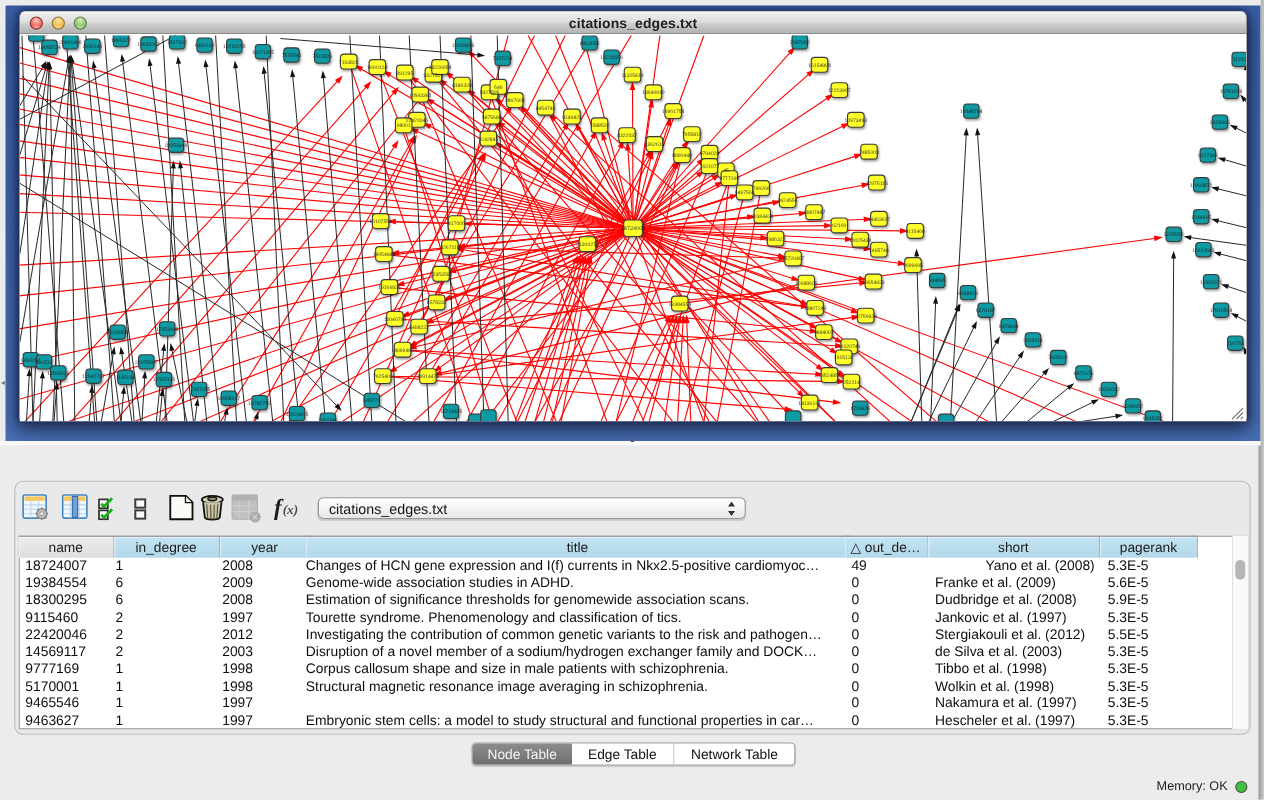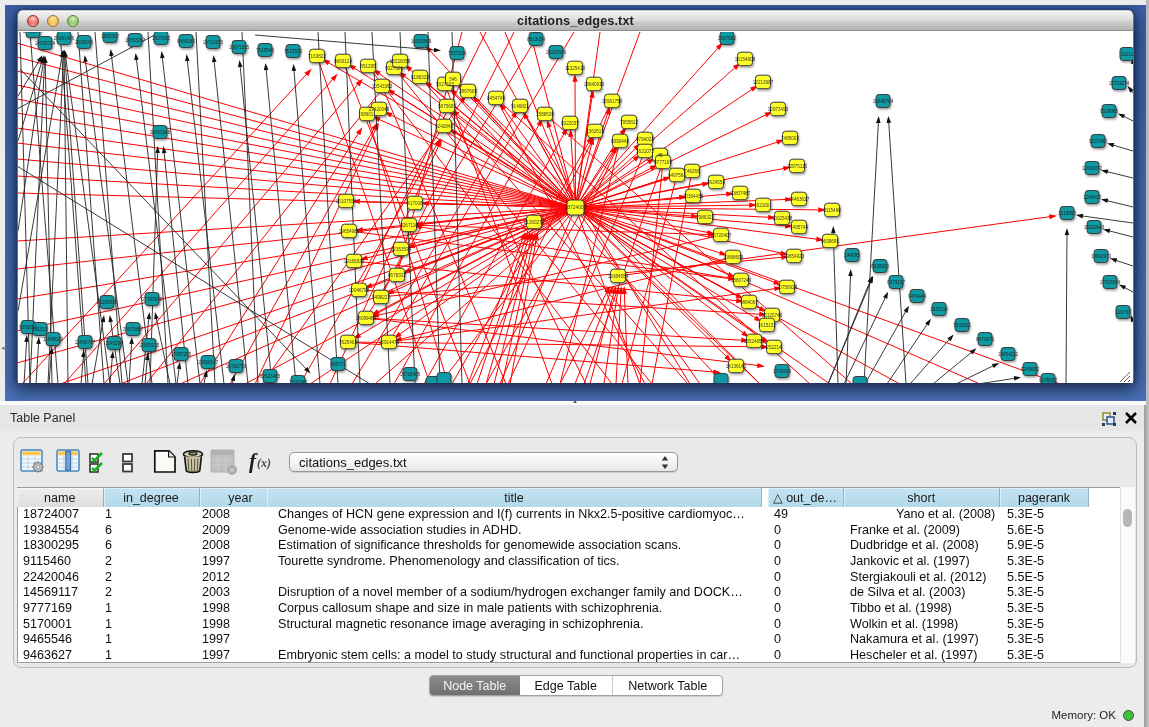--- a/index.html
+++ b/index.html
@@ -765,33 +765,20 @@
           <div class="tl" id="tl2"></div>
           <div class="tl" id="tl3"></div>
       <div class="title">citations_edges.txt</div>
         </div>
   </div>
 </div>
 <div id="split">
       <div class="knob">▴</div>
     </div>
 <div id="tpanel">
-  <div id="thead">
-        <span class="t">Table Panel</span>
-    <svg style="position:absolute;right:33px;top:7px" width="14" height="14" viewBox="0 0 14 14">
-      <rect x="1" y="1" width="7" height="7" fill="#e8f0fa" stroke="#9a8b34" stroke-width="1.6"></rect>
-      <rect x="5" y="5" width="7" height="7" fill="#dfeafc" stroke="#38597e" stroke-width="1.6"></rect>
-      <rect x="11" y="0" width="3" height="3" fill="#1d3f66"></rect>
-      <rect x="0" y="11" width="3" height="3" fill="#1d3f66"></rect>
-      <rect x="11" y="11" width="3" height="3" fill="#1d3f66"></rect>
-    </svg>
-    <svg style="position:absolute;right:12px;top:7px" width="12" height="12" viewBox="0 0 12 12">
-      <path d="M1 1 L11 11 M11 1 L1 11" stroke="#000" stroke-width="2.6"></path>
-    </svg>
-  </div>
   <div id="fbox"></div>
 </div>
 
 <svg id="toolbar" style="position:absolute;left:18px;top:448px" width="270" height="28" viewBox="0 0 270 28">
 
   <g transform="translate(3,2)">
     <rect x="0" y="0" width="21" height="21" rx="1.5" fill="#f2f7fd" stroke="#4386c0" stroke-width="1.5"></rect>
     <rect x="1.3" y="1.3" width="18.4" height="4" fill="#f7c860"></rect>
     <g stroke="#b9d4ea" stroke-width="1">
           <line x1="1" y1="9" x2="20" y2="9"></line>
@@ -882,21 +869,21 @@
   <svg style="position:absolute;right:8px;top:3px" width="8" height="13" viewBox="0 0 8 13">
     <path d="M4 0 L7.2 4.4 L0.8 4.4 Z" fill="#333"></path>
         <path d="M4 13 L7.2 8.6 L0.8 8.6 Z" fill="#333"></path>
   </svg>
 </div>
 
 <div id="tablebg"></div>
 <div class="hcell" style="left:17px;width:86.5px;background:linear-gradient(180deg,#eee,#ddd);border-right:1px solid #aaa">name</div>
 <div class="hcell" style="left:103.5px;width:96px">in_degree</div>
 <div class="hcell" style="left:199.5px;width:83px">year</div>
-<div class="hcell" style="left:267px;width:495px">title</div>
+<div class="hcell" style="left:278px;width:495px">title</div>
 <div class="hcell" style="left:767.5px;width:76px">△ out_de…</div>
 <div class="hcell" style="left:843.5px;width:156.5px">short</div>
 <div class="hcell" style="left:1000px;width:89px">pagerank</div>
 <div class="trow" style="top:507.0px">
 <span style="left:23px">18724007</span>
       <span style="left:105px">1</span>
       <span style="left:202px">2008</span>
       <span style="left:278px">Changes of HCN gene expression and I(f) currents in Nkx2.5-positive cardiomyoc…</span>
       <span style="left:774px">49</span>
       <span style="left:896px">Yano et al. (2008)</span>
@@ -926,20 +913,21 @@
       <span style="left:202px">1997</span>
       <span style="left:278px">Tourette syndrome. Phenomenology and classification of tics.</span>
       <span style="left:774px">0</span>
       <span style="left:850px">Jankovic et al. (1997)</span>
       <span style="left:1007px">5.3E-5</span>
     </div>
 <div class="trow" style="top:569.6px">
 <span style="left:23px">22420046</span>
       <span style="left:105px">2</span>
       <span style="left:202px">2012</span>
+      <span style="left:278px">Investigating the contribution of common genetic variants to the risk and pathogen…</span>
       <span style="left:774px">0</span>
       <span style="left:850px">Stergiakouli et al. (2012)</span>
       <span style="left:1007px">5.5E-5</span>
     </div>
 <div class="trow" style="top:585.2px">
 <span style="left:23px">14569117</span>
       <span style="left:105px">2</span>
       <span style="left:202px">2003</span>
       <span style="left:278px">Disruption of a novel member of a sodium/hydrogen exchanger family and DOCK…</span>
       <span style="left:774px">0</span>

